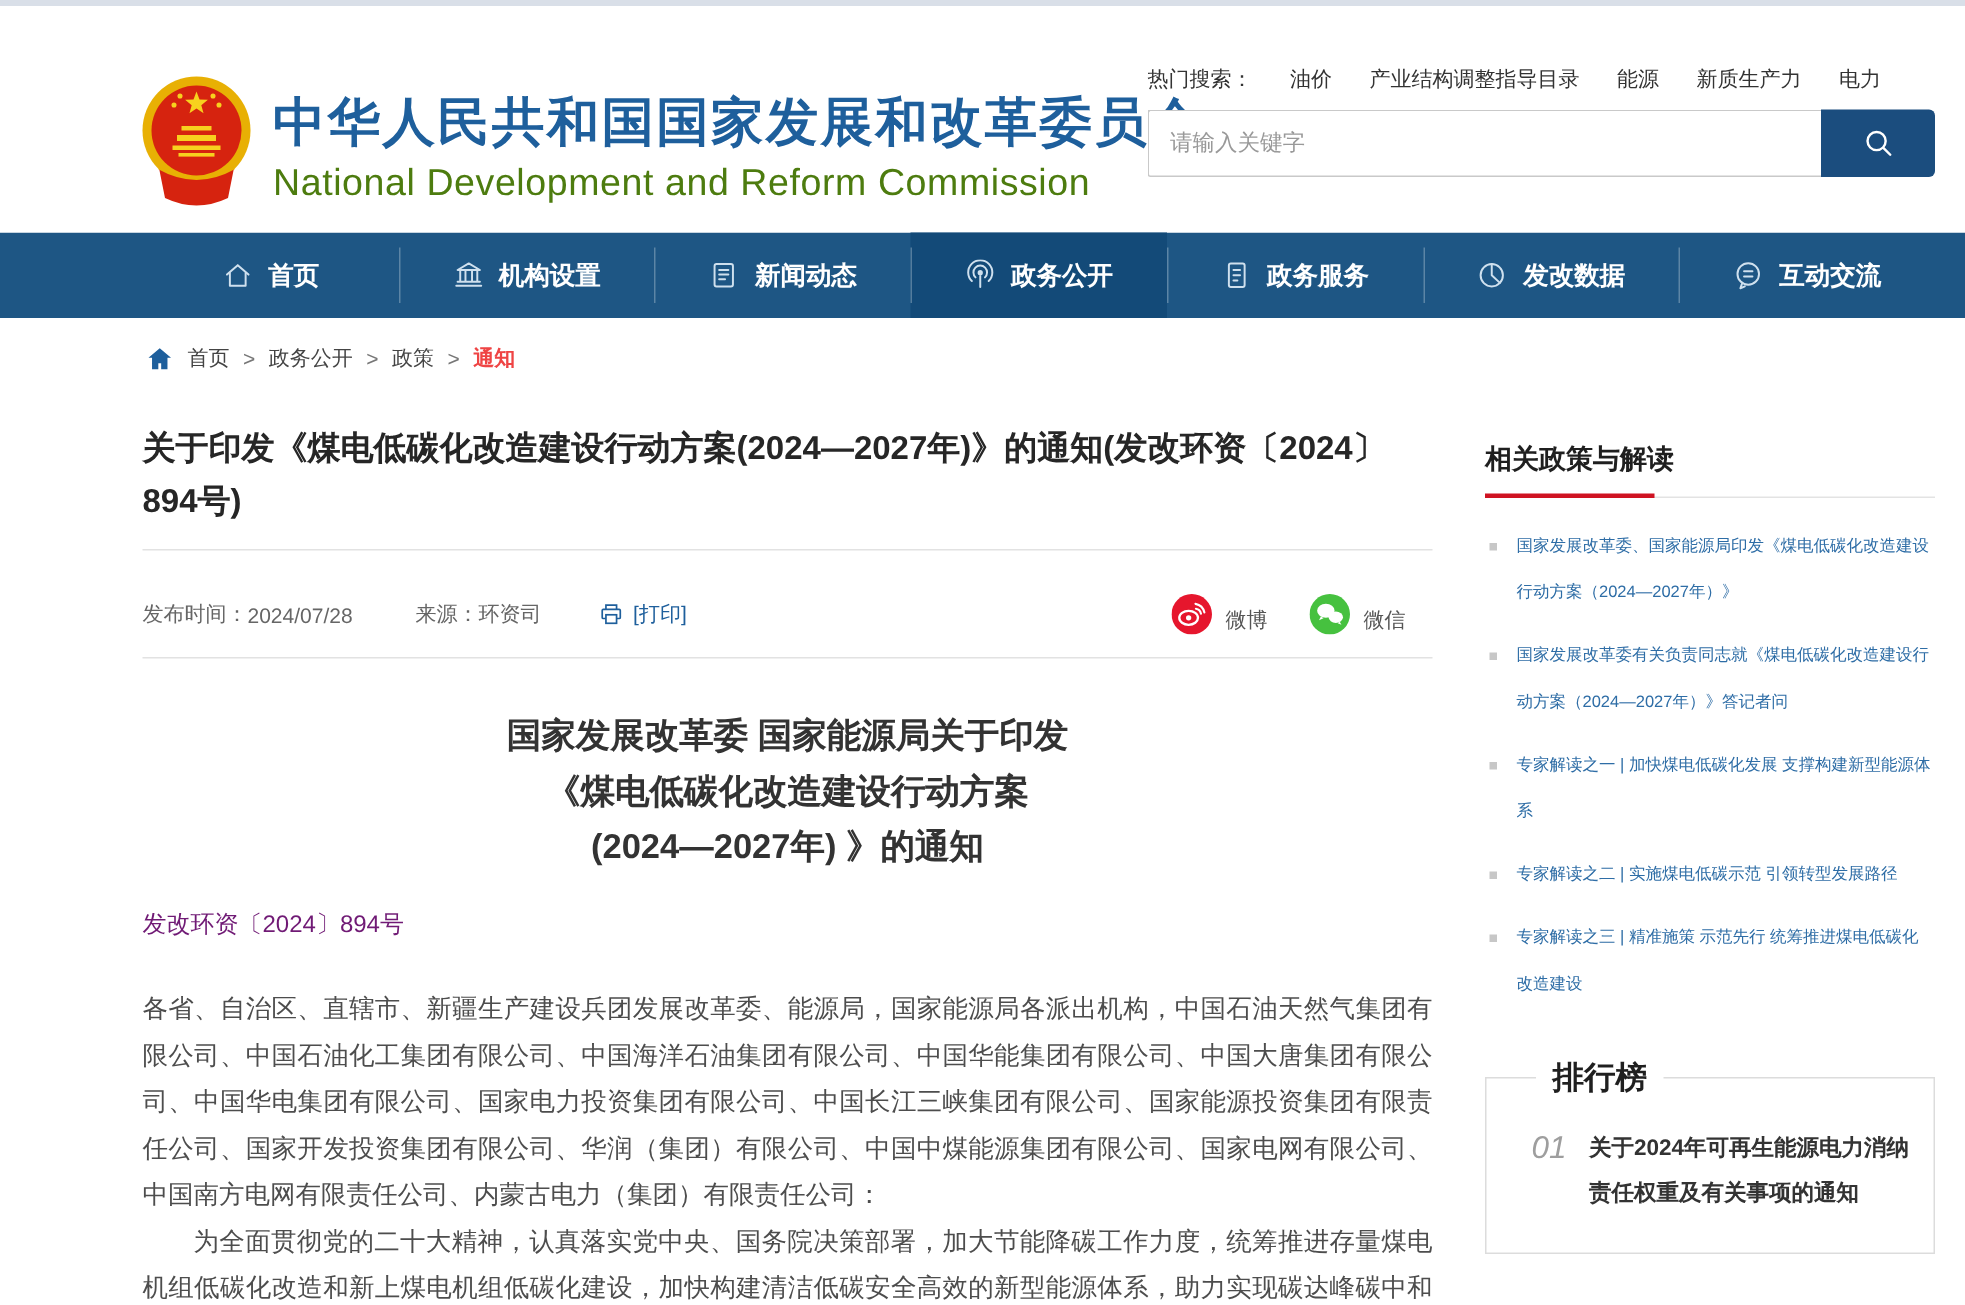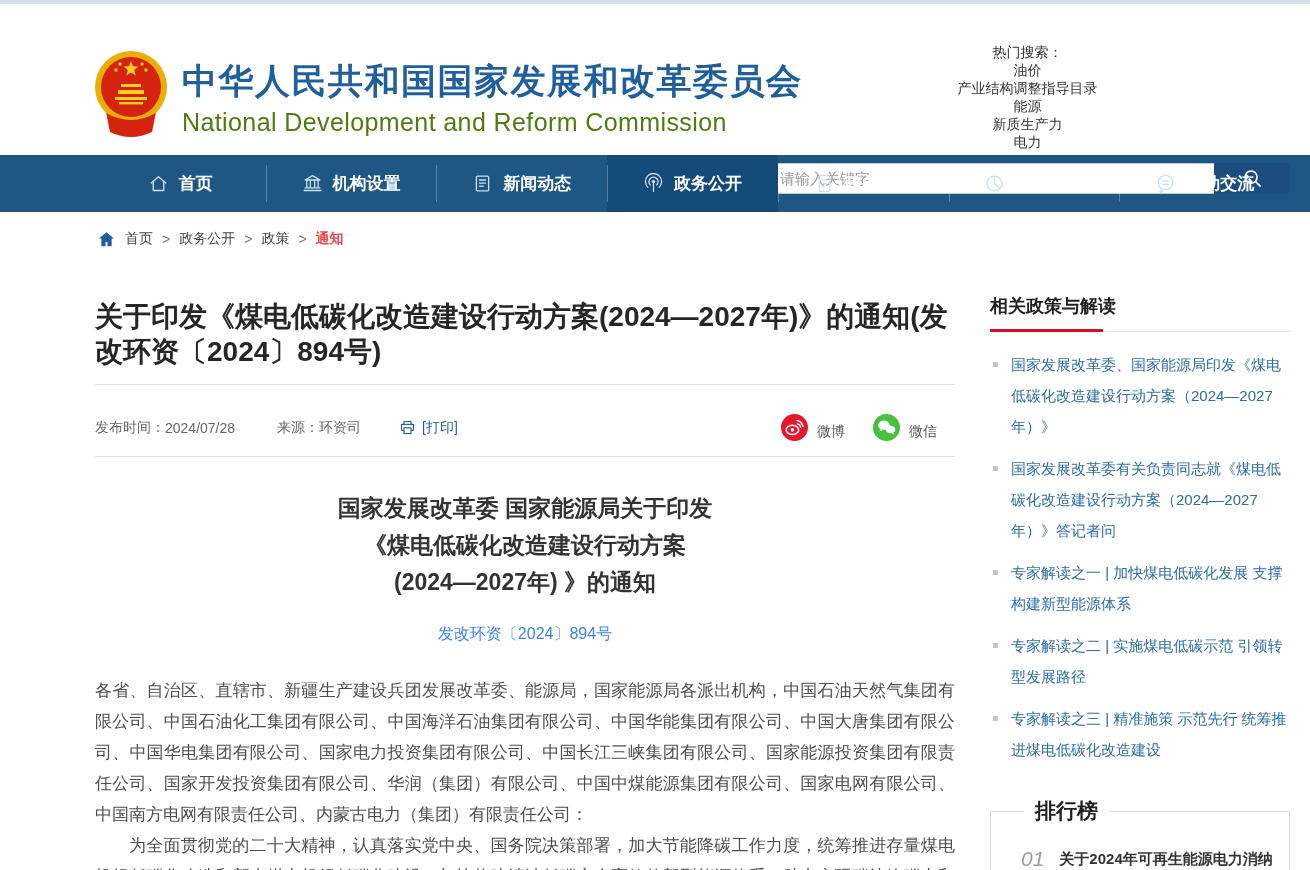--- a/index.html
+++ b/index.html
@@ -11,23 +11,23 @@
   }
   .topline { height:4px; background:#d9dfe8; }
 
   
   .header { position:relative; height:151px; background:#fff; }
   .emblem { position:absolute; left:94px; top:42px; width:74px; height:92px; }
   .brand { position:absolute; left:182px; top:54px; }
   .brand-cn { font-size:35px; font-weight:bold; color:#1e5f9c; letter-spacing:1.5px; white-space:nowrap; }
   .brand-en { font-size:25px; color:#4d7c0f; margin-top:3px; letter-spacing:.4px; white-space:nowrap; }
   .header-right { position:absolute; left:765px; top:40px; width:525px; }
-  .hotsearch { display:flex; align-items:center; gap:0; font-size:14px; color:#333; white-space:nowrap;flex-direction:column; }
+  .hotsearch { display:flex; align-items:center; gap:25px; font-size:14px; color:#333; white-space:nowrap; }
   .hotsearch a { color:#333; text-decoration:none; cursor:pointer; }
-  .searchbar { display:flex; height:31px; margin-top:11px; }
+  .searchbar { display:flex; height:45px; margin-top:11px; }
   .search-input { flex:1; border:1px solid #c9c9c9; border-right:none; padding:0 14px;
     font-size:15px; color:#333; border-radius:2px 0 0 2px; outline:none;
     font-family:"Liberation Sans","DejaVu Sans",sans-serif; }
   .search-input::placeholder { color:#999; }
   .search-btn { width:76px; background:#1b4d7e; border:none; border-radius:0 4px 4px 0;
     display:flex; align-items:center; justify-content:center; cursor:pointer; }
 
   
   .nav { height:57px; background:#1e5684; display:flex; padding:0 20px 0 95px; }
   .nav-item { flex:1; display:flex; align-items:center; justify-content:center; gap:10px;
@@ -44,46 +44,46 @@
   .crumb { color:#444; cursor:pointer; }
   .crumb-sep { color:#777; }
   .crumb-current { color:#ef4444; font-weight:bold; }
 
   
   .main { display:flex; padding-left:95px; align-items:flex-start; }
   .content { width:860px; }
   .sidebar { width:300px; margin-left:35px; }
 
   
-  .article-title { margin-top:33px; font-size:28px; font-weight:bold; color:#262626; line-height:35px; }
+  .article-title { margin-top:15px; font-size:22px; font-weight:bold; color:#262626; line-height:35px; }
   .divider { border-bottom:1px solid #e2e2e2; margin-top:15px; }
   .meta { display:flex; align-items:center; margin-top:29px; font-size:14px; color:#666; }
   .meta-group { display:flex; align-items:center; }
   .meta-src { margin-left:42px; }
   .print-link { margin-left:38px; display:flex; align-items:center; gap:6px;
     color:#1e5f9c; cursor:pointer; }
   .meta-right { margin-left:auto; margin-right:18px; display:flex; align-items:center; gap:12px; }
   .share { display:flex; align-items:flex-end; gap:9px; cursor:pointer; color:#555; }
   .share + .share { margin-left:16px; }
 
   .doc-heading { text-align:center; margin-top:33px; font-size:23px; font-weight:bold;
     color:#333; line-height:37px; }
-  .doc-number { text-align:center; margin-top:23px; font-size:16px; color:#3b82f6; }
+  .doc-number { text-align:left; margin-top:23px; font-size:16px; color:#701a75; }
 
   .body-text { margin-top:30px; font-family:"Liberation Serif","DejaVu Serif",serif;
     font-size:17px; color:#4d4d4d; line-height:31px; text-align:justify; }
   .body-text p.indent { text-indent:2em; margin-top:0; }
 
   
   .side-title { margin-top:28px; font-size:18px; font-weight:bold; color:#1f1f1f; }
   .side-rule { position:relative; height:1px; background:#e3e3e3; margin-top:13px; }
   .side-rule::before { content:""; position:absolute; left:0; top:-2px; height:3px;
     width:113px; background:#cf1322; }
   .related-list { margin-top:17px; list-style:none; }
-  .related-item { position:relative; padding-left:21px; font-size:15px; line-height:31px;
+  .related-item { position:relative; padding-left:21px; font-size:11px; line-height:31px;
     color:#2e6da6; margin-bottom:11px; cursor:pointer; }
   .related-item::before { content:""; position:absolute; left:3px; top:13px;
     width:5px; height:5px; background:#c7c7c7; }
 
   .ranking { position:relative; border:1px solid #dcdcdc; margin-top:46px;
     padding:32px 12px 24px 30px; }
   .ranking-title { position:absolute; top:-15px; left:33px; background:#fff;
     padding:0 11px; font-size:21px; font-weight:bold; color:#1f1f1f; }
   .rank-item { display:flex; gap:15px; cursor:pointer; }
   .rank-num { font-size:21px; font-style:italic; color:#9e9e9e; flex:none; line-height:30px; }

